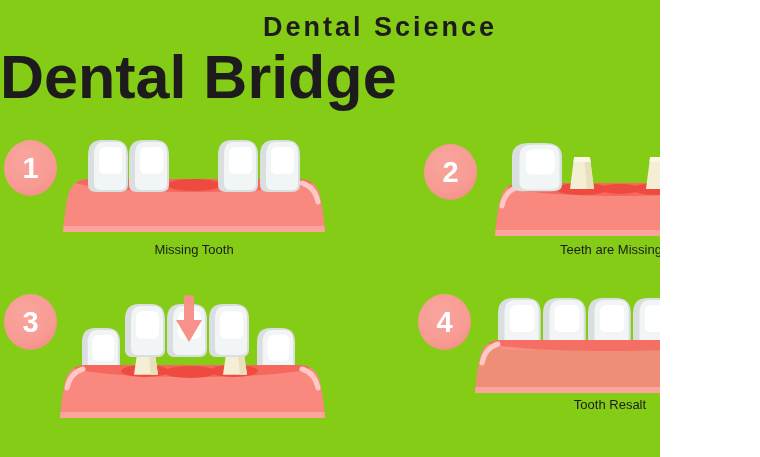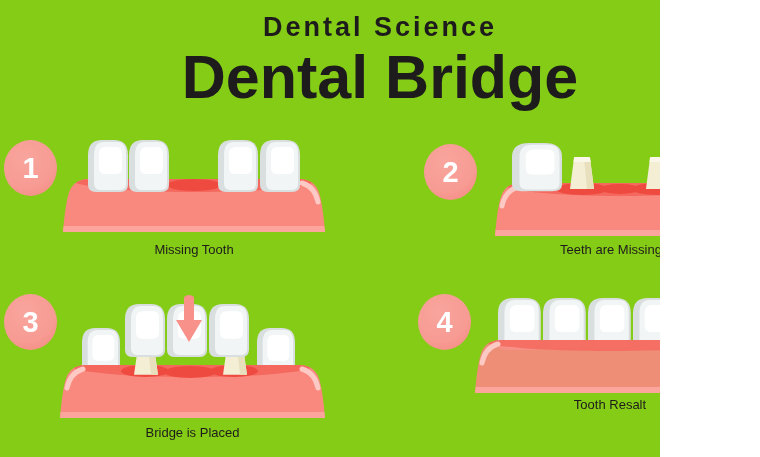--- a/index.html
+++ b/index.html
@@ -5,21 +5,21 @@
   html,body{margin:0;padding:0;background:#fff;}
   #stage{
     position:relative;width:660px;height:457px;background:#84cc16;overflow:hidden;
     font-family:"Liberation Sans","DejaVu Sans",sans-serif;color:var(--text,#1e1b1c);
   }
   .subtitle{
     position:absolute;top:12px;left:0;width:760px;text-align:center;
     font-size:27px;font-weight:bold;letter-spacing:3px;
   }
   .title{
-    position:absolute;top:42px;left:0;width:760px;text-align:center;
+    position:absolute;top:42px;left:0;width:760px;text-align:left;
     font-size:61px;font-weight:bold;letter-spacing:0px;
   }
   .badge{
     position:absolute;width:53px;height:56px;border-radius:50%;
     background:radial-gradient(circle at 40% 32%, #f8a59d 0%, var(--badge,#f79b93) 60%, #f4867e 100%);
     display:flex;align-items:center;justify-content:center;
     color:#ffffff;font-size:29px;font-weight:bold;
   }
   .caption{
     position:absolute;text-align:center;font-size:13px;font-weight:normal;color:var(--text,#1e1b1c);
@@ -120,21 +120,20 @@
     <path d="M252 79 Q265 83 268 98" stroke="var(--gum-highlight)" stroke-width="5" fill="none" stroke-linecap="round"></path>
     <use href="#stub" transform="translate(84,56) scale(1,0.9)"></use>
     <use href="#stub" transform="translate(173,56) scale(1,0.9)"></use>
     <g>
       <use href="#tooth" transform="translate(75,14) scale(1,1.02)"></use>
       <use href="#tooth" transform="translate(117,14) scale(1,1.02)"></use>
       <use href="#tooth" transform="translate(159,14) scale(1,1.02)"></use>
     </g>
     <path d="M134 7 Q139 3 144 7 L144 30 L152 30 L139 52 L126 30 L134 30 Z" fill="var(--arrow)"></path>
   </svg>
-  <div class="caption" style="left:50px;top:425px;width:285px;">Bridge is Placed</div>
 
   <div class="badge" style="left:418px;top:294px;">
     <span>4</span>
   </div>
   <svg style="left:465px;top:295px;" width="290" height="100" viewBox="0 0 290 100">
     <defs>
         <clipPath id="g4">
           <path d="M10 98 Q13 62 18 54 Q23 45 37 45 L253 45 Q267 45 272 54 Q277 62 280 98 Z"></path>
         </clipPath>
       </defs>

